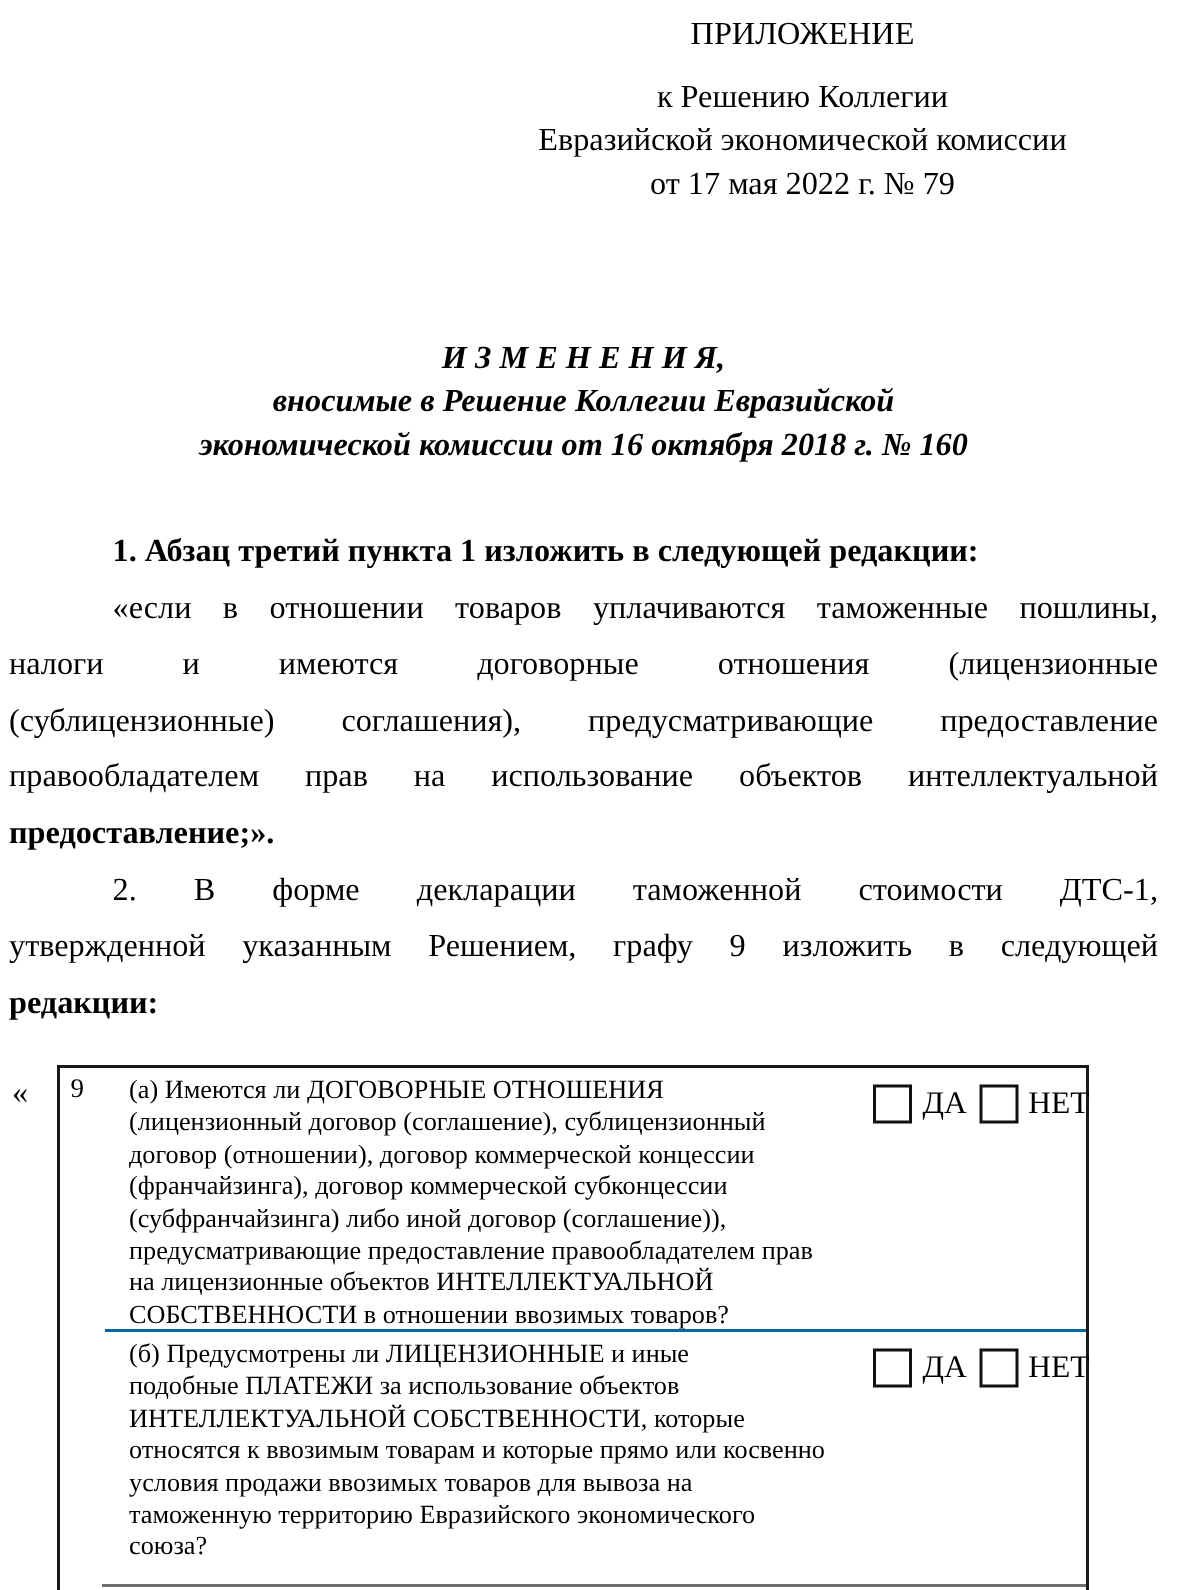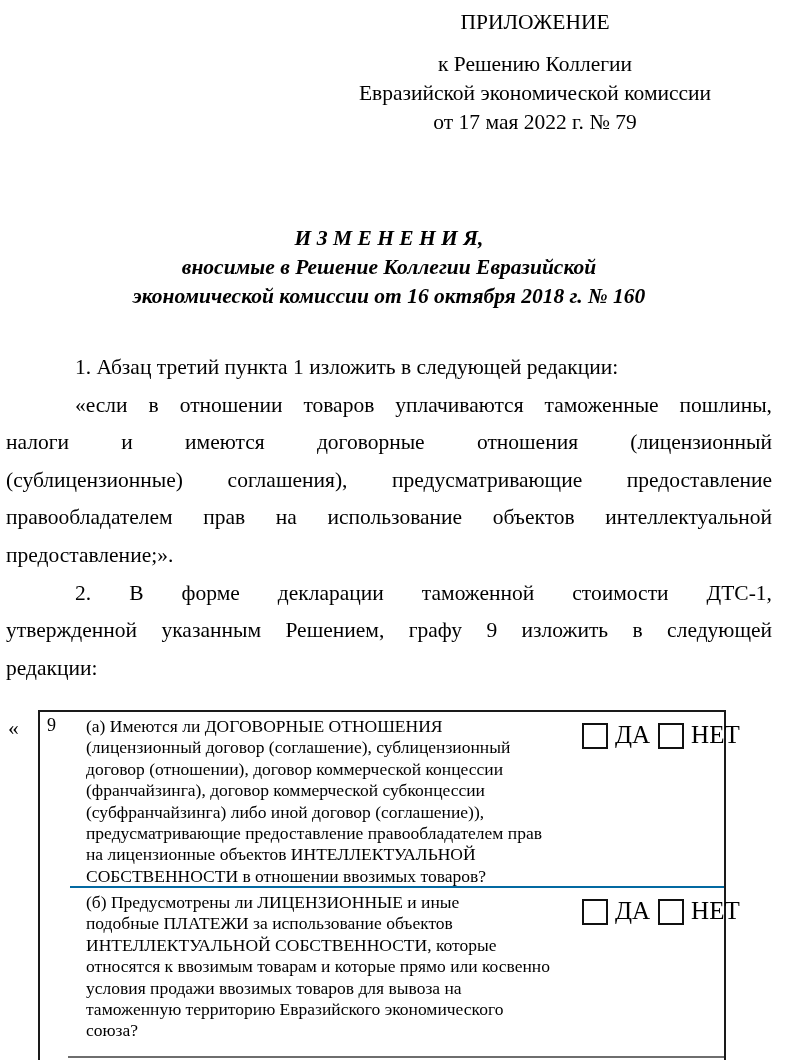--- a/index.html
+++ b/index.html
@@ -37,21 +37,21 @@
 
   
   .body-text {
     position: absolute;
     top: 349px; left: 6px; width: 766px;
     font-size: 21.5px;
     line-height: 37.6px;
   }
   .para .ln { text-align: justify; text-align-last: justify; }
   .para .ln:first-child { text-indent: 69px; }
-  .para .ln:last-child { text-align-last: left; }
+  .para .ln:last-child { text-align-last: left; font-weight: bold; }
 
   
   .open-quote {
     position: absolute;
     left: 8px; top: 716px;
     font-size: 21.5px;
   }
 
   
   .tbl {
@@ -87,21 +87,21 @@
 
   .cb {
     display: inline-block;
     width: 22px; height: 22px;
     border: 2px solid #111111;
     background: #ffffff;
     flex: 0 0 auto;
     margin-top: 1px;
   }
   .cb-label {
-    font-size: 25px;
+    font-size: 21px;
     line-height: 26px;
     margin: 0 8px 0 7px;
   }
   .cb-label:last-child { margin-right: 0; }
 </style>
 </head>
 <body>
 
 <div class="page">
 
@@ -119,21 +119,21 @@
       <div class="ln">вносимые в Решение Коллегии Евразийской</div>
       <div class="ln">экономической комиссии от 16 октября 2018 г. № 160</div>
     </div>
 
   <div class="body-text">
     <div class="para">
         <div class="ln">1. Абзац третий пункта 1 изложить в следующей редакции:</div>
       </div>
     <div class="para">
         <div class="ln">«если в отношении товаров уплачиваются таможенные пошлины,</div>
-        <div class="ln">налоги и имеются договорные отношения (лицензионный</div>
+        <div class="ln">налоги и имеются договорные отношения (лицензионные</div>
         <div class="ln">(сублицензионные) соглашения), предусматривающие предоставление</div>
         <div class="ln">правообладателем прав на использование объектов интеллектуальной</div>
         <div class="ln">предоставление;».</div>
       </div>
     <div class="para">
         <div class="ln">2. В форме декларации таможенной стоимости ДТС-1,</div>
         <div class="ln">утвержденной указанным Решением, графу 9 изложить в следующей</div>
         <div class="ln">редакции:</div>
       </div>
   </div>

